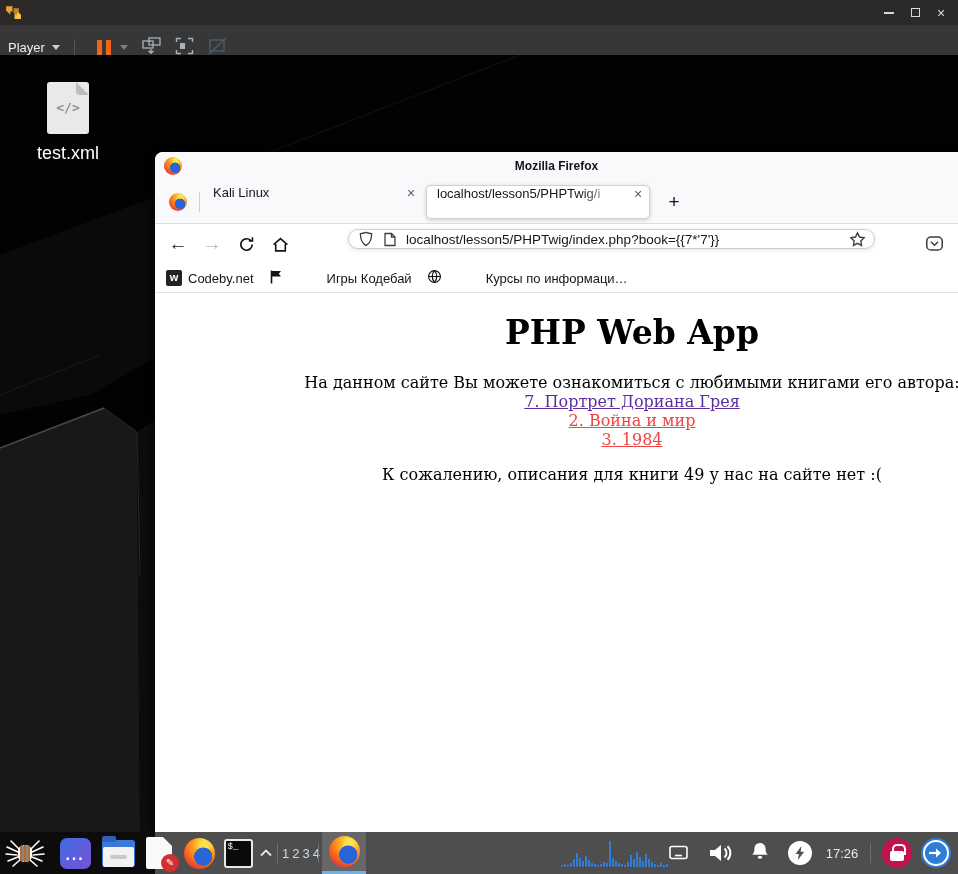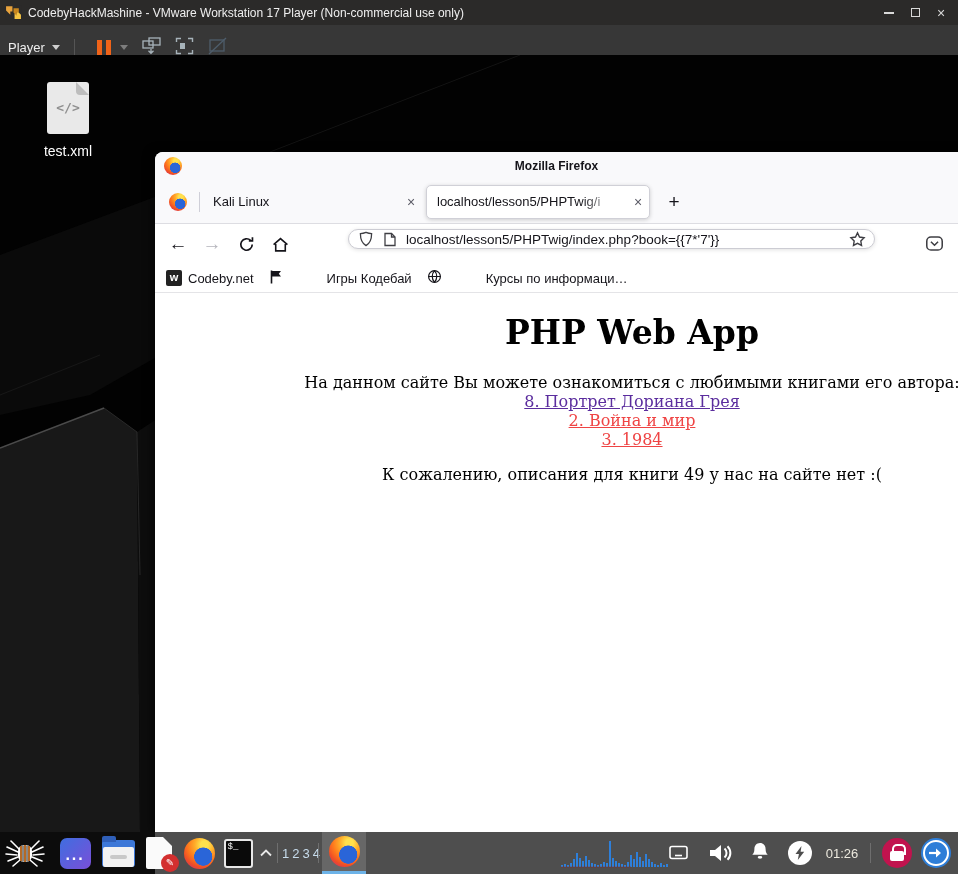--- a/index.html
+++ b/index.html
@@ -25,35 +25,35 @@
   .tb-ico { margin-left:14px; }
   #collapse-btn { position:absolute; right:10px; top:30px; color:#51758a; font-size:15px; font-weight:bold; letter-spacing:-2px; }
 
   
   #desktop { position:absolute; left:0; top:55px; width:958px; height:819px; background:#020202; overflow:hidden; }
   #wallpaper { position:absolute; left:0; top:0; }
   #desktop-file { position:absolute; left:35px; top:27px; width:66px; text-align:center; }
   .doc-icon { position:relative; width:42px; height:52px; margin:0 auto; background:#e9e9e9; border-radius:3px; }
   .doc-icon::after { content:""; position:absolute; right:0; top:0; width:13px; height:13px; background:#bdbdbd; border-radius:0 0 0 4px; clip-path:polygon(0 0,100% 100%,0 100%); }
   .doc-glyph { position:absolute; left:0; right:0; top:18px; color:#8f8f8f; font-size:13px; font-weight:bold; font-family:"DejaVu Sans Mono",monospace; }
-  .doc-label { margin-top:9px; color:#fff; font-size:14px; }
+  .doc-label { margin-top:9px; color:#fff; font-size:18px; }
 
   
   #firefox { position:absolute; left:155px; top:152px; width:803px; height:680px; background:#fff; border-top-left-radius:8px; box-shadow:-3px 0 10px rgba(0,0,0,.55); overflow:hidden; }
   #ff-titlebar { position:relative; height:28px; background:#f9f9fb; }
   #ff-titlebar .ff-logo { position:absolute; left:9px; top:5px; }
   #ff-window-title { display:block; text-align:center; line-height:28px; font-size:12px; font-weight:bold; color:#15141a; }
   .ff-logo { width:18px; height:18px; border-radius:50%; background:
       radial-gradient(circle at 62% 60%, #2a65d8 0 33%, rgba(0,0,0,0) 35%),
       radial-gradient(circle at 66% 22%, #ffe14d 0 12%, #ffae2a 30%, #ff7a1c 52%, #ef4d27 72%, #cf2f6b 90%, #a72a85 100%); }
 
   #ff-tabbar { position:relative; height:44px; background:#f9f9fb; border-bottom:1px solid #ddddе2; border-bottom:1px solid #dddde2; display:flex; align-items:center; }
   #ff-view { margin-left:10px; width:26px; display:flex; justify-content:center; }
   .vtab-sep { width:1px; height:20px; background:#cfcfd8; margin-left:8px; }
-  .tab { display:flex; align-items:center; height:34px; font-size:13px; color:#15141a; }
+  .tab { display:flex; align-items:flex-start; height:34px; font-size:13px; color:#15141a; }
   #tab1 { width:222px; padding-left:13px; }
   #tab1 .tab-label { flex:1; }
   .tab-close { width:22px; text-align:center; color:#5b5b66; font-size:14px; }
   #tab2 { width:224px; margin-left:4px; background:#fff; border:1px solid #d0d0d7; border-radius:5px; box-shadow:0 1px 4px rgba(0,0,0,.18); padding-left:10px; }
   #tab2 .tab-label { flex:1; overflow:hidden; white-space:nowrap; -webkit-mask-image:linear-gradient(90deg,#000 76%,transparent 97%); mask-image:linear-gradient(90deg,#000 76%,transparent 97%); }
   #new-tab { margin-left:12px; font-size:19px; color:#15141a; width:24px; text-align:center; }
 
   #ff-navbar { position:relative; height:40px; background:#fff; display:flex; align-items:center; }
   .nav-btn { width:34px; display:flex; justify-content:center; align-items:center; color:#15141a; }
   #nav-back { margin-left:6px; font-size:19px; }
@@ -123,21 +123,20 @@
 </head>
 <body>
 
 <div id="vm-titlebar">
   <svg id="vm-logo" viewBox="0 0 16 16">
     <rect x="0.5" y="1" width="15" height="14" rx="2" fill="#2b2a29"></rect>
     <path d="M1 2h6v5H5v3L1 6z" fill="#e8a33d"></path>
     <path d="M15 14H9V9h2V6l4 4z" fill="#f5c544"></path>
     <path d="M8 4h5v4h-2v3L8 8z" fill="#c8871f"></path>
   </svg>
-  <span id="vm-title">CodebyHackMashine - VMware Workstation 17 Player (Non-commercial use only)</span>
   <div id="vm-controls">
     <div class="vm-ctl">
         <span class="glyph-min"></span>
       </div>
     <div class="vm-ctl">
         <span class="glyph-max"></span>
       </div>
     <div class="vm-ctl">
         <span class="glyph-close">×</span>
       </div>
@@ -293,21 +292,21 @@
       </span>
       <span>Курсы по информаци…</span>
     </div>
   </div>
 
   <div id="ff-content">
     <div id="page-inner">
       <h1>PHP Web App</h1>
       <p class="tight">
         <span>На данном сайте Вы можете ознакомиться с любимыми книгами его автора:</span><br>
-        <a class="booklink visited" href="#">8. Портрет Дориана Грея</a><br>
+        <a class="booklink visited" href="#">7. Портрет Дориана Грея</a><br>
         <a class="booklink" href="#">2. Война и мир</a><br>
         <a class="booklink" href="#">3. 1984</a>
       </p>
       <p>К сожалению, описания для книги 49 у нас на сайте нет :(</p>
     </div>
   </div>
 </div>
 
 <div id="taskbar">
   <div class="tb-item" id="kali-btn">
@@ -433,21 +432,21 @@
         <ellipse cx="11" cy="16.3" rx="2.3" ry="1.4" fill="#fff"></ellipse>
       </svg>
   </div>
   <div class="tb-item" id="tray-power">
     <span class="power-ico">
         <svg width="12" height="14" viewBox="0 0 12 14">
           <path d="M7.5 0 1.5 8h3.4L3.8 14l6.4-8.2H6.6z" fill="#4d4d4d"></path>
         </svg>
       </span>
   </div>
-  <div class="tb-item" id="tray-clock">01:26</div>
+  <div class="tb-item" id="tray-clock">17:26</div>
   <span class="tb-vsep" id="tray-sep"></span>
   <div class="tb-item" id="lock-btn">
       <span class="lock-ico"></span>
     </div>
   <div class="tb-item" id="logout-btn">
     <span class="logout-ico">
       <svg width="16" height="12" viewBox="0 0 16 12">
           <path d="M1 6h9" stroke="#fff" stroke-width="2.2"></path>
           <path d="M8 1.5 13 6 8 10.5z" fill="#fff"></path>
         </svg>

